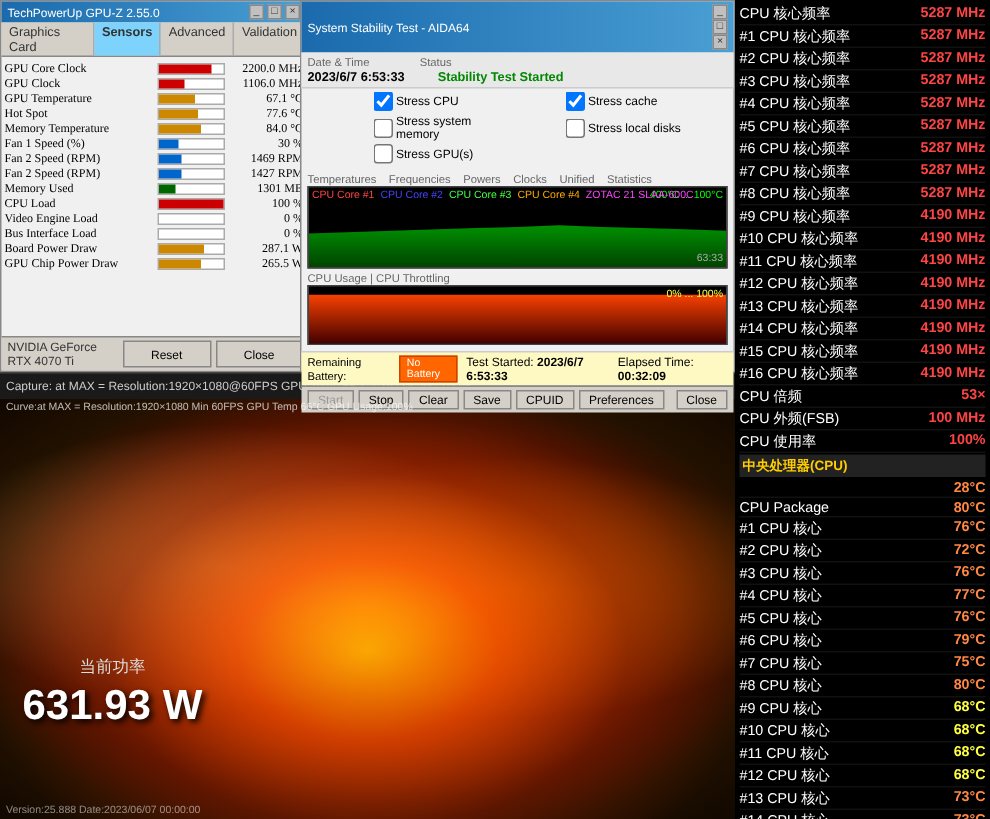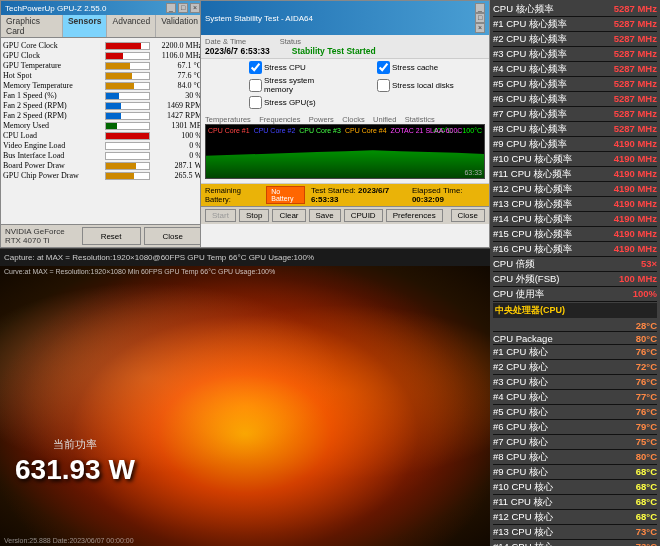--- a/index.html
+++ b/index.html
@@ -27,21 +27,21 @@
       height: 546px;
       position: relative;
       display: flex;
       flex-direction: column;
     }
 
     
     .right-panel {
       width: 170px;
       height: 546px;
-      background: #404040;
+      background: #000000;
       color: #fff;
       font-size: 9.5px;
       overflow-y: auto;
       padding: 2px 3px;
       flex-shrink: 0;
     }
 
     
     .gpu-window {
       position: absolute;
@@ -257,21 +257,21 @@
       color: #aaa;
       font-size: 7px;
     }
 
     .stability-footer-row {
       display: flex;
       align-items: center;
       padding: 2px 4px;
       font-size: 8px;
       gap: 6px;
-      background: #eab308;
+      background: #fef9c3;
       border-top: 1px solid #ccc;
     }
     .battery-indicator {
       background: #ff6600;
       color: #fff;
       font-size: 7px;
       padding: 1px 4px;
       border: 1px solid #cc4400;
     }
     .stability-times {
@@ -588,20 +588,27 @@
 
             <div style="position:absolute;top:2px;left:2px;display:flex;gap:4px;">
               <span style="color:#ff4444;font-size:7px;">CPU Core #1</span>
               <span style="color:#4444ff;font-size:7px;">CPU Core #2</span>
               <span style="color:#44ff44;font-size:7px;">CPU Core #3</span>
               <span style="color:#ffaa00;font-size:7px;">CPU Core #4</span>
               <span style="color:#ff44ff;font-size:7px;">ZOTAC 21 SLAA-600C</span>
             </div>
           </div>
         </div>
+        <div class="graph-container">
+          <div class="graph-title">CPU Usage | CPU Throttling</div>
+          <div class="graph-area" style="height:40px;">
+            <div class="graph-line-cpu"></div>
+            <span class="graph-label-right" style="color:#ff4;">0% ... 100%</span>
+          </div>
+        </div>
       </div>
       <div class="stability-footer-row">
         <span style="font-size:7.5px;">Remaining Battery:</span>
         <span class="battery-indicator">No Battery</span>
         <div class="stability-times">
           <span>Test Started: <b>2023/6/7 6:53:33</b></span>
           <span>Elapsed Time: <b>00:32:09</b></span>
         </div>
       </div>
       <div class="stability-bottom-btns">

